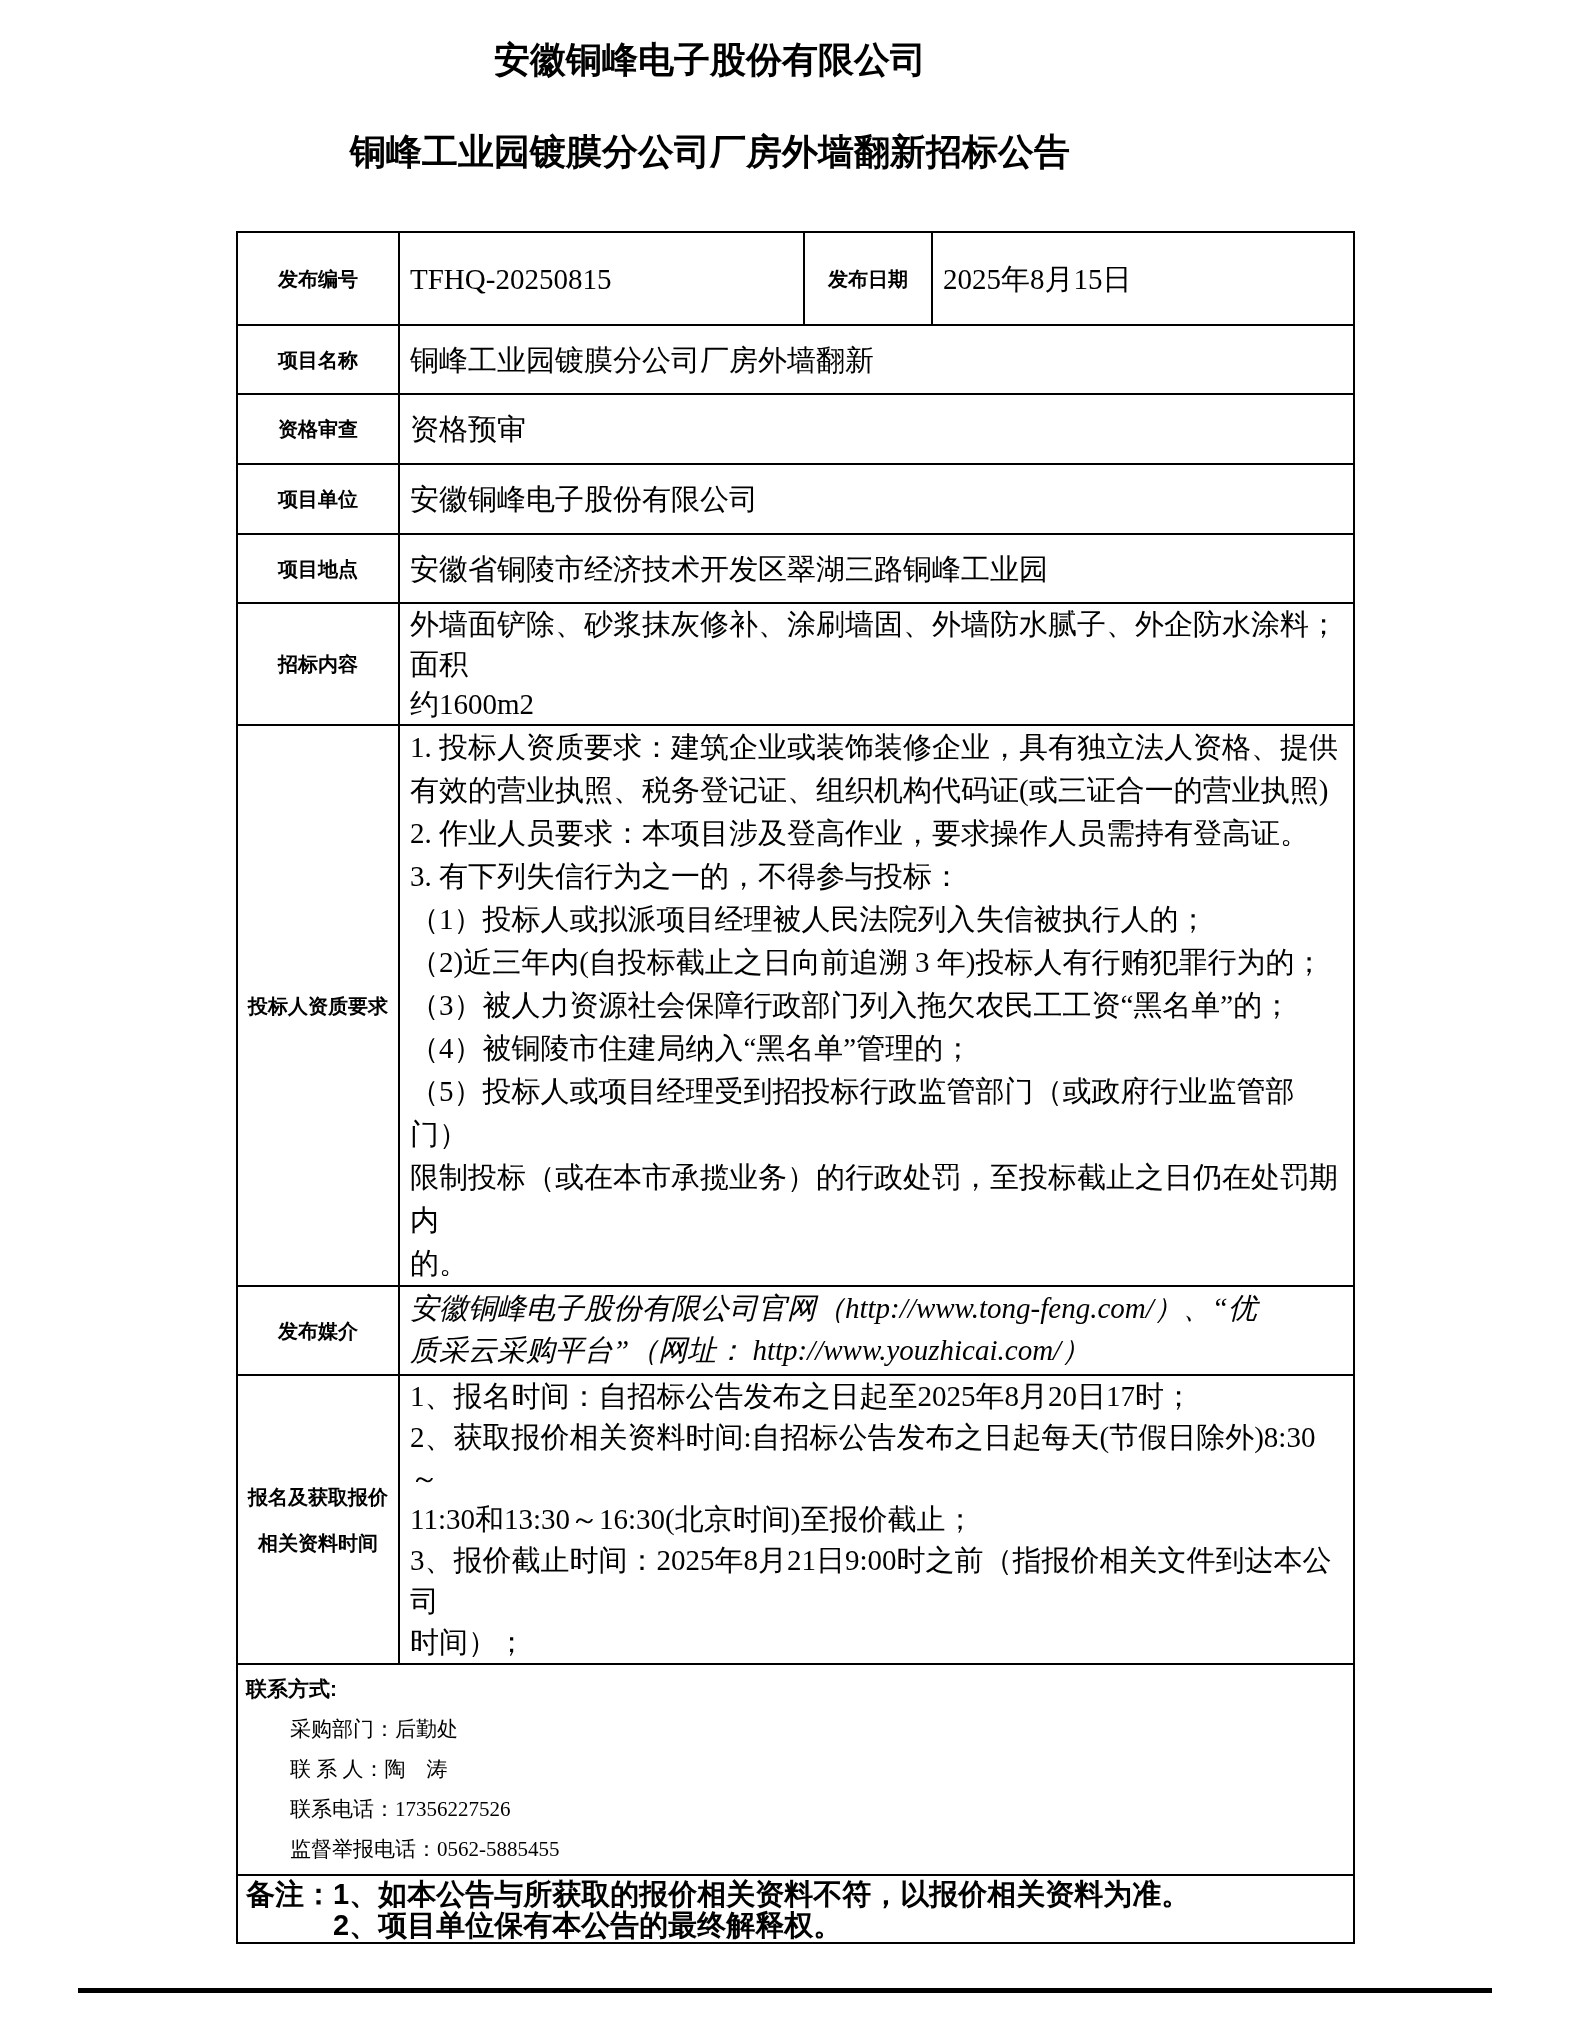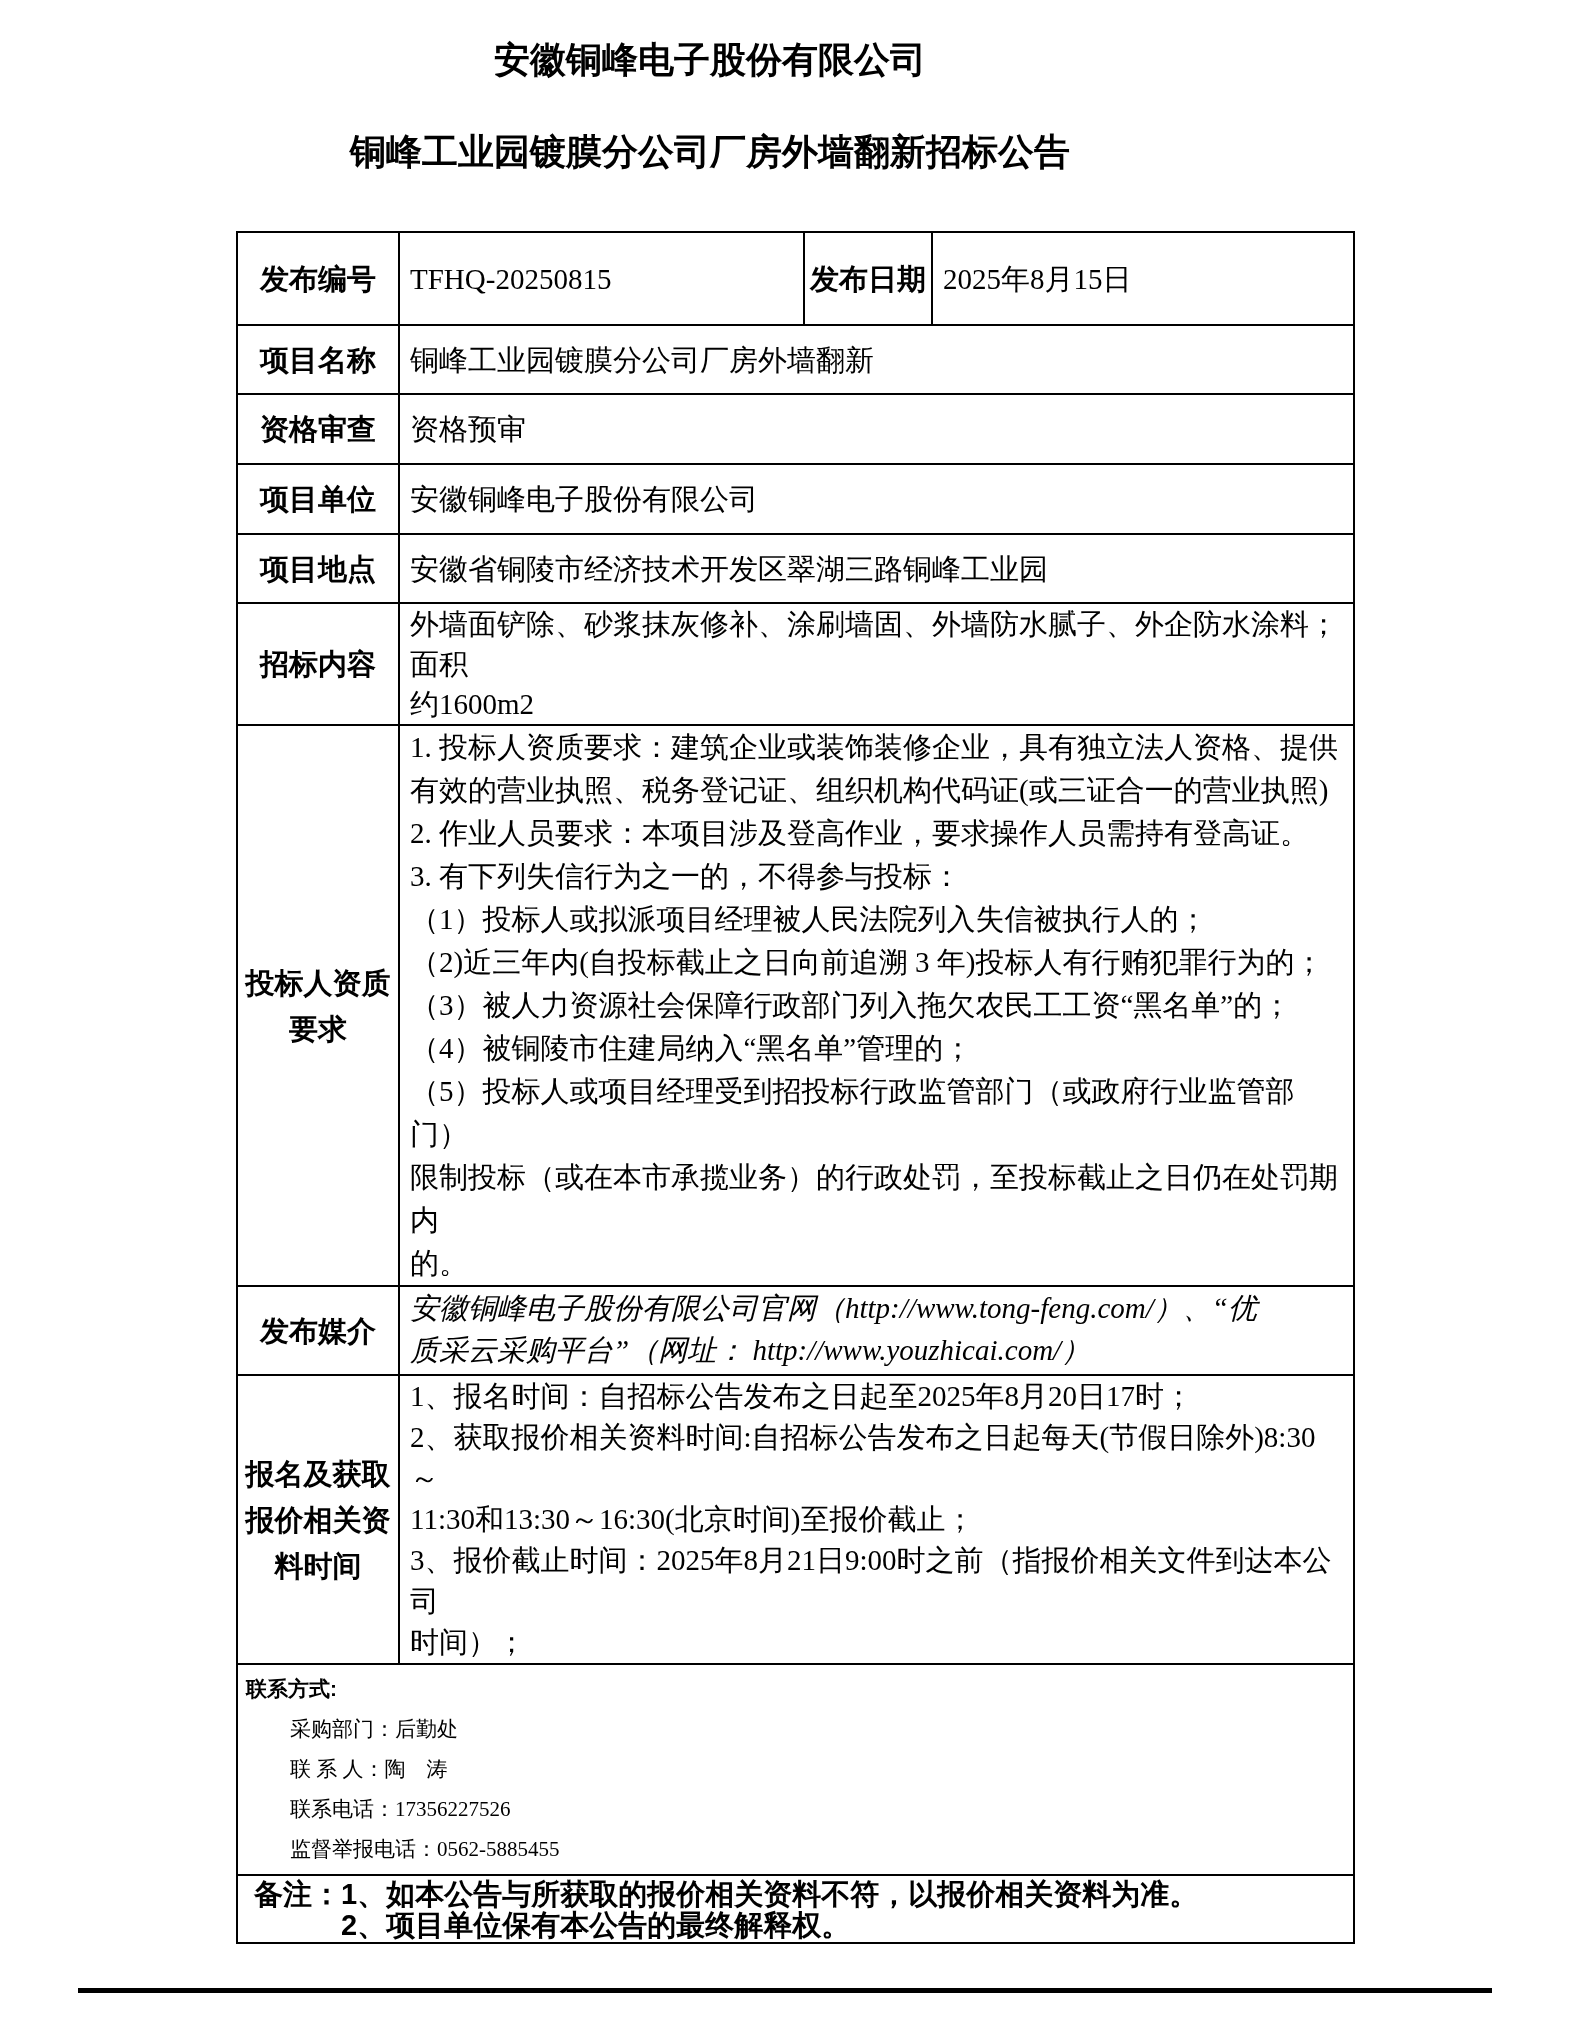--- a/index.html
+++ b/index.html
@@ -16,21 +16,21 @@
   .doc-title.line1{top:36px;}
   .doc-title.line2{top:128px;}
 
   table.doc-table{
     position:absolute;left:236px;top:231px;width:1117px;
     border-collapse:collapse;table-layout:fixed;
   }
   td{border:2px solid #000;overflow:hidden;}
   td.lbl{
     font-family:"Liberation Sans","DejaVu Sans",sans-serif;
-    font-weight:bold;font-size:29px;line-height:46px;
+    font-weight:bold;font-size:20px;line-height:46px;
     text-align:center;vertical-align:middle;padding:0 4px;
   }
   td.val{
     font-size:29px;vertical-align:middle;padding:0 10px;
     line-height:40px;
   }
   td.val.ml{vertical-align:top;}
   td.val.ml div{white-space:pre-wrap;}
   .lh-bid{padding-top:6px;}  .lh-bid div{line-height:43px;}
   .lh-scope{padding-top:5px;} .lh-scope div{line-height:40px;}
@@ -42,21 +42,21 @@
     font-family:"Liberation Sans","DejaVu Sans",sans-serif;
     font-weight:bold;line-height:41px;
   }
   .contact-lines div{line-height:40px;padding-left:44px;white-space:pre-wrap;}
 
   td.remark-cell{
     vertical-align:top;padding:3px 8px 0 8px;
     font-family:"Liberation Sans","DejaVu Sans",sans-serif;
     font-weight:bold;font-size:29px;
   }
-  .remark-lines div{line-height:31px;white-space:pre-wrap;margin-left:8px;}
+  .remark-lines div{line-height:31px;white-space:pre-wrap;}
 
   .page-bottom-bar{
     position:absolute;left:78px;top:1988px;width:1414px;height:5px;
     background:#000;
   }
 </style>
 </head>
 <body>
 
 <div class="doc-title line1">安徽铜峰电子股份有限公司</div>

